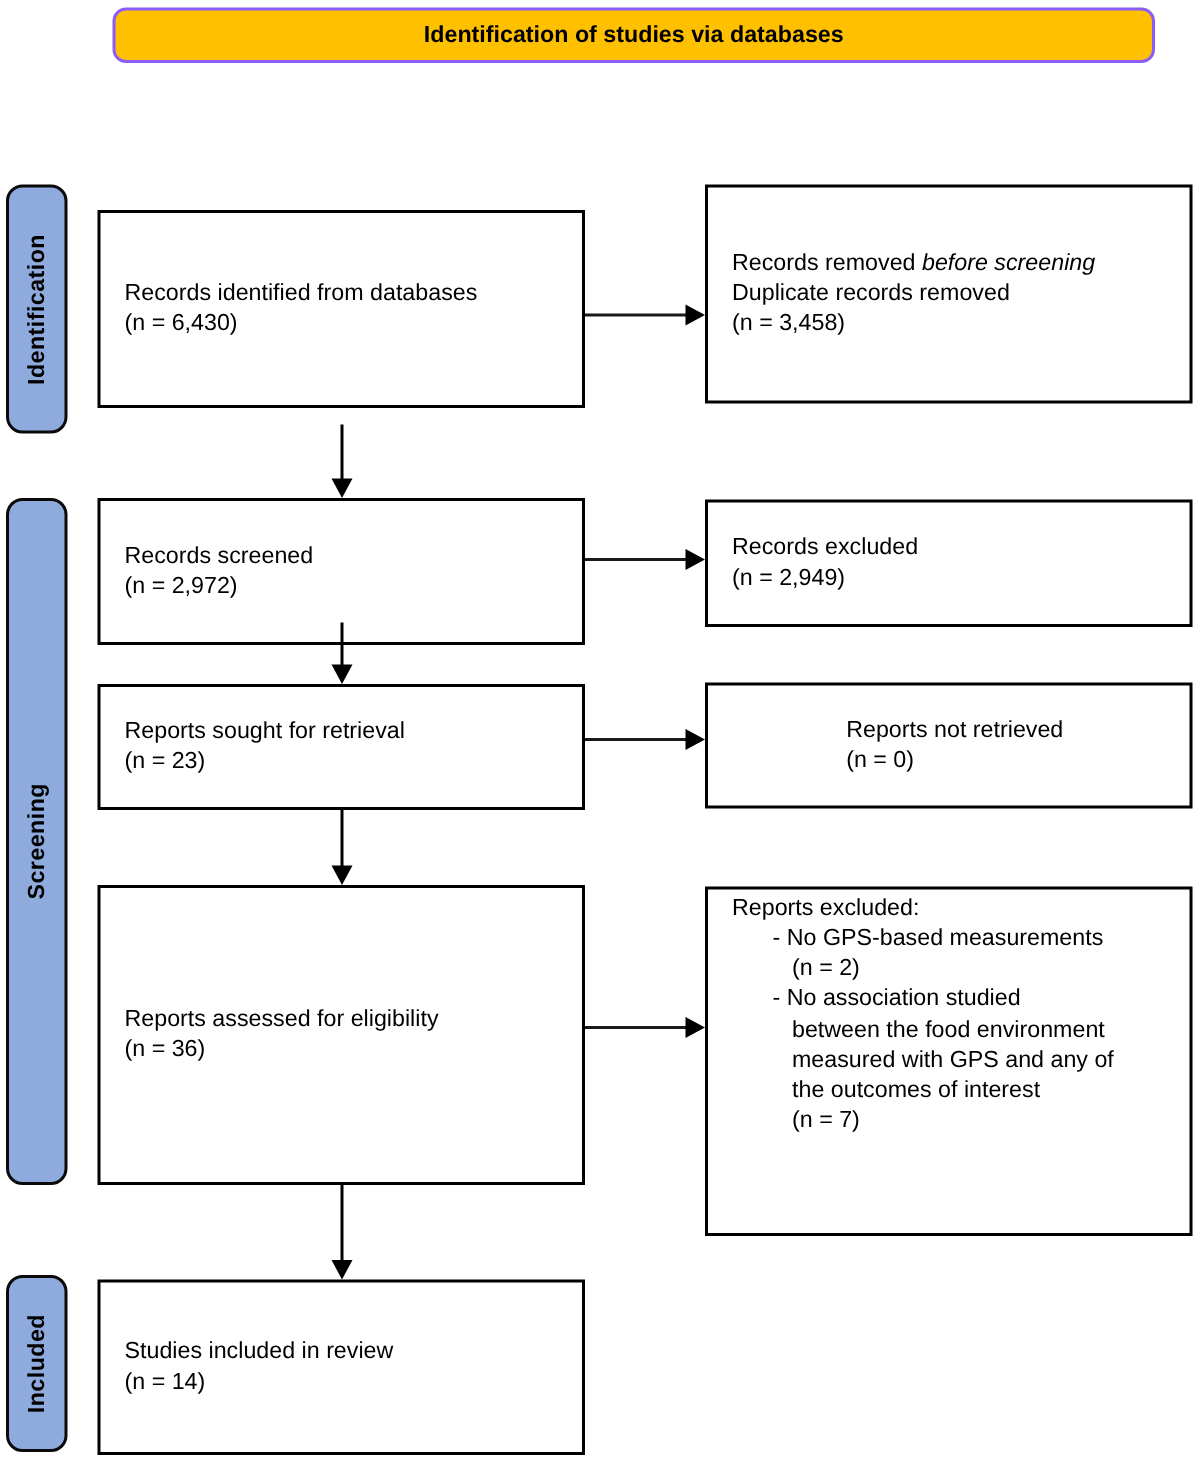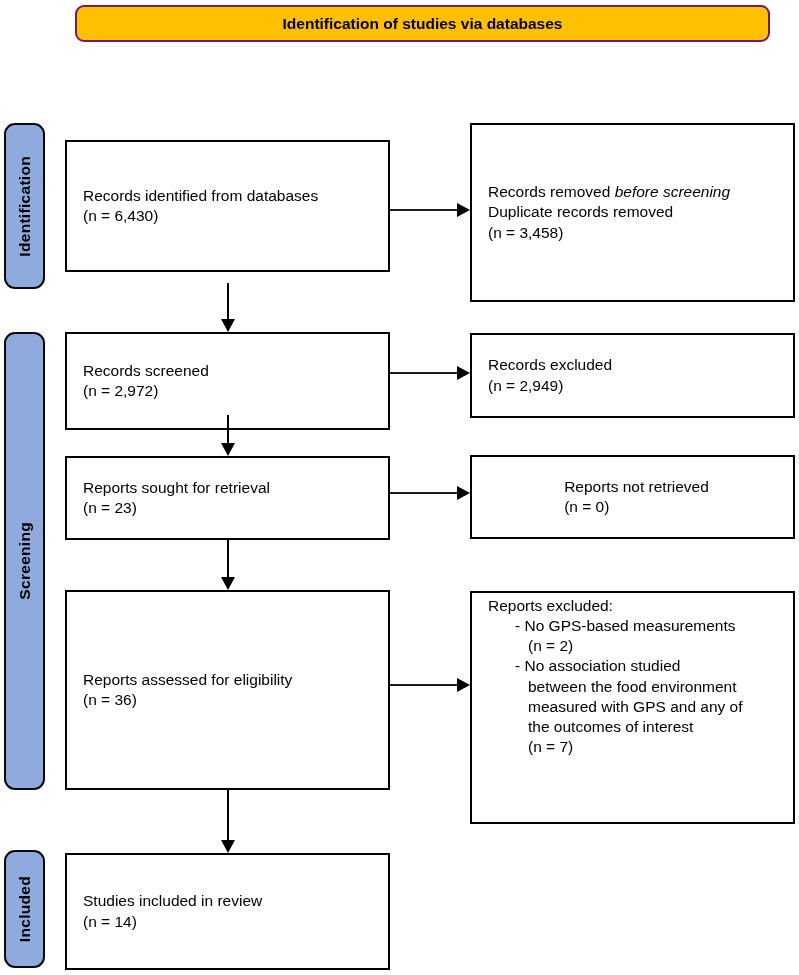--- a/index.html
+++ b/index.html
@@ -6,21 +6,21 @@
   .canvas{
     position:relative;
     width:799px;height:975px;
     background:#ffffff;
     font-family:"Liberation Sans","DejaVu Sans",sans-serif;
     color:#000;
   }
   
   .title-bar{
     position:absolute;left:75px;top:5px;width:695px;height:37px;
-    background:#FFC000;border:2px solid #701a75;border-radius:9px;
+    background:#FFC000;border:2px solid #8b5cf6;border-radius:9px;
     display:flex;align-items:center;justify-content:center;
     box-sizing:border-box;
     font-weight:bold;font-size:15.5px;
   }
   
   .stage{
     position:absolute;left:4px;width:41px;
     background:#8FAADC;border:2px solid #0a0a0a;border-radius:11px;
     box-sizing:border-box;
     display:flex;align-items:center;justify-content:center;
@@ -41,21 +41,21 @@
     padding-left:16px;padding-right:8px;
   }
   .box .pre{white-space:pre-line;}
   .main-col{left:65px;}
   .side-col{left:470px;}
   .m1{top:140px;height:132px;}
   .m2{top:332px;height:98px;}
   .m3{top:456px;height:84px;}
   .m4{top:590px;height:200px;}
   .m5{top:853px;height:117px;}
-  .s1{top:123px;height:179px;}
+  .s1{top:123px;height:146px;}
   .s2{top:333px;height:85px;}
   .s3{top:455px;height:84px;align-items:center;}
   .s4{top:591px;height:233px;justify-content:flex-start;padding-top:3px;}
   .excl-items{margin-left:27px;}
   .excl-item{padding-left:13px;text-indent:-13px;white-space:pre-line;}
   
   .vline{position:absolute;width:2px;background:#000;}
   .hline{position:absolute;height:2px;background:#1a1a1a;}
   .head-down{
     position:absolute;width:0;height:0;

